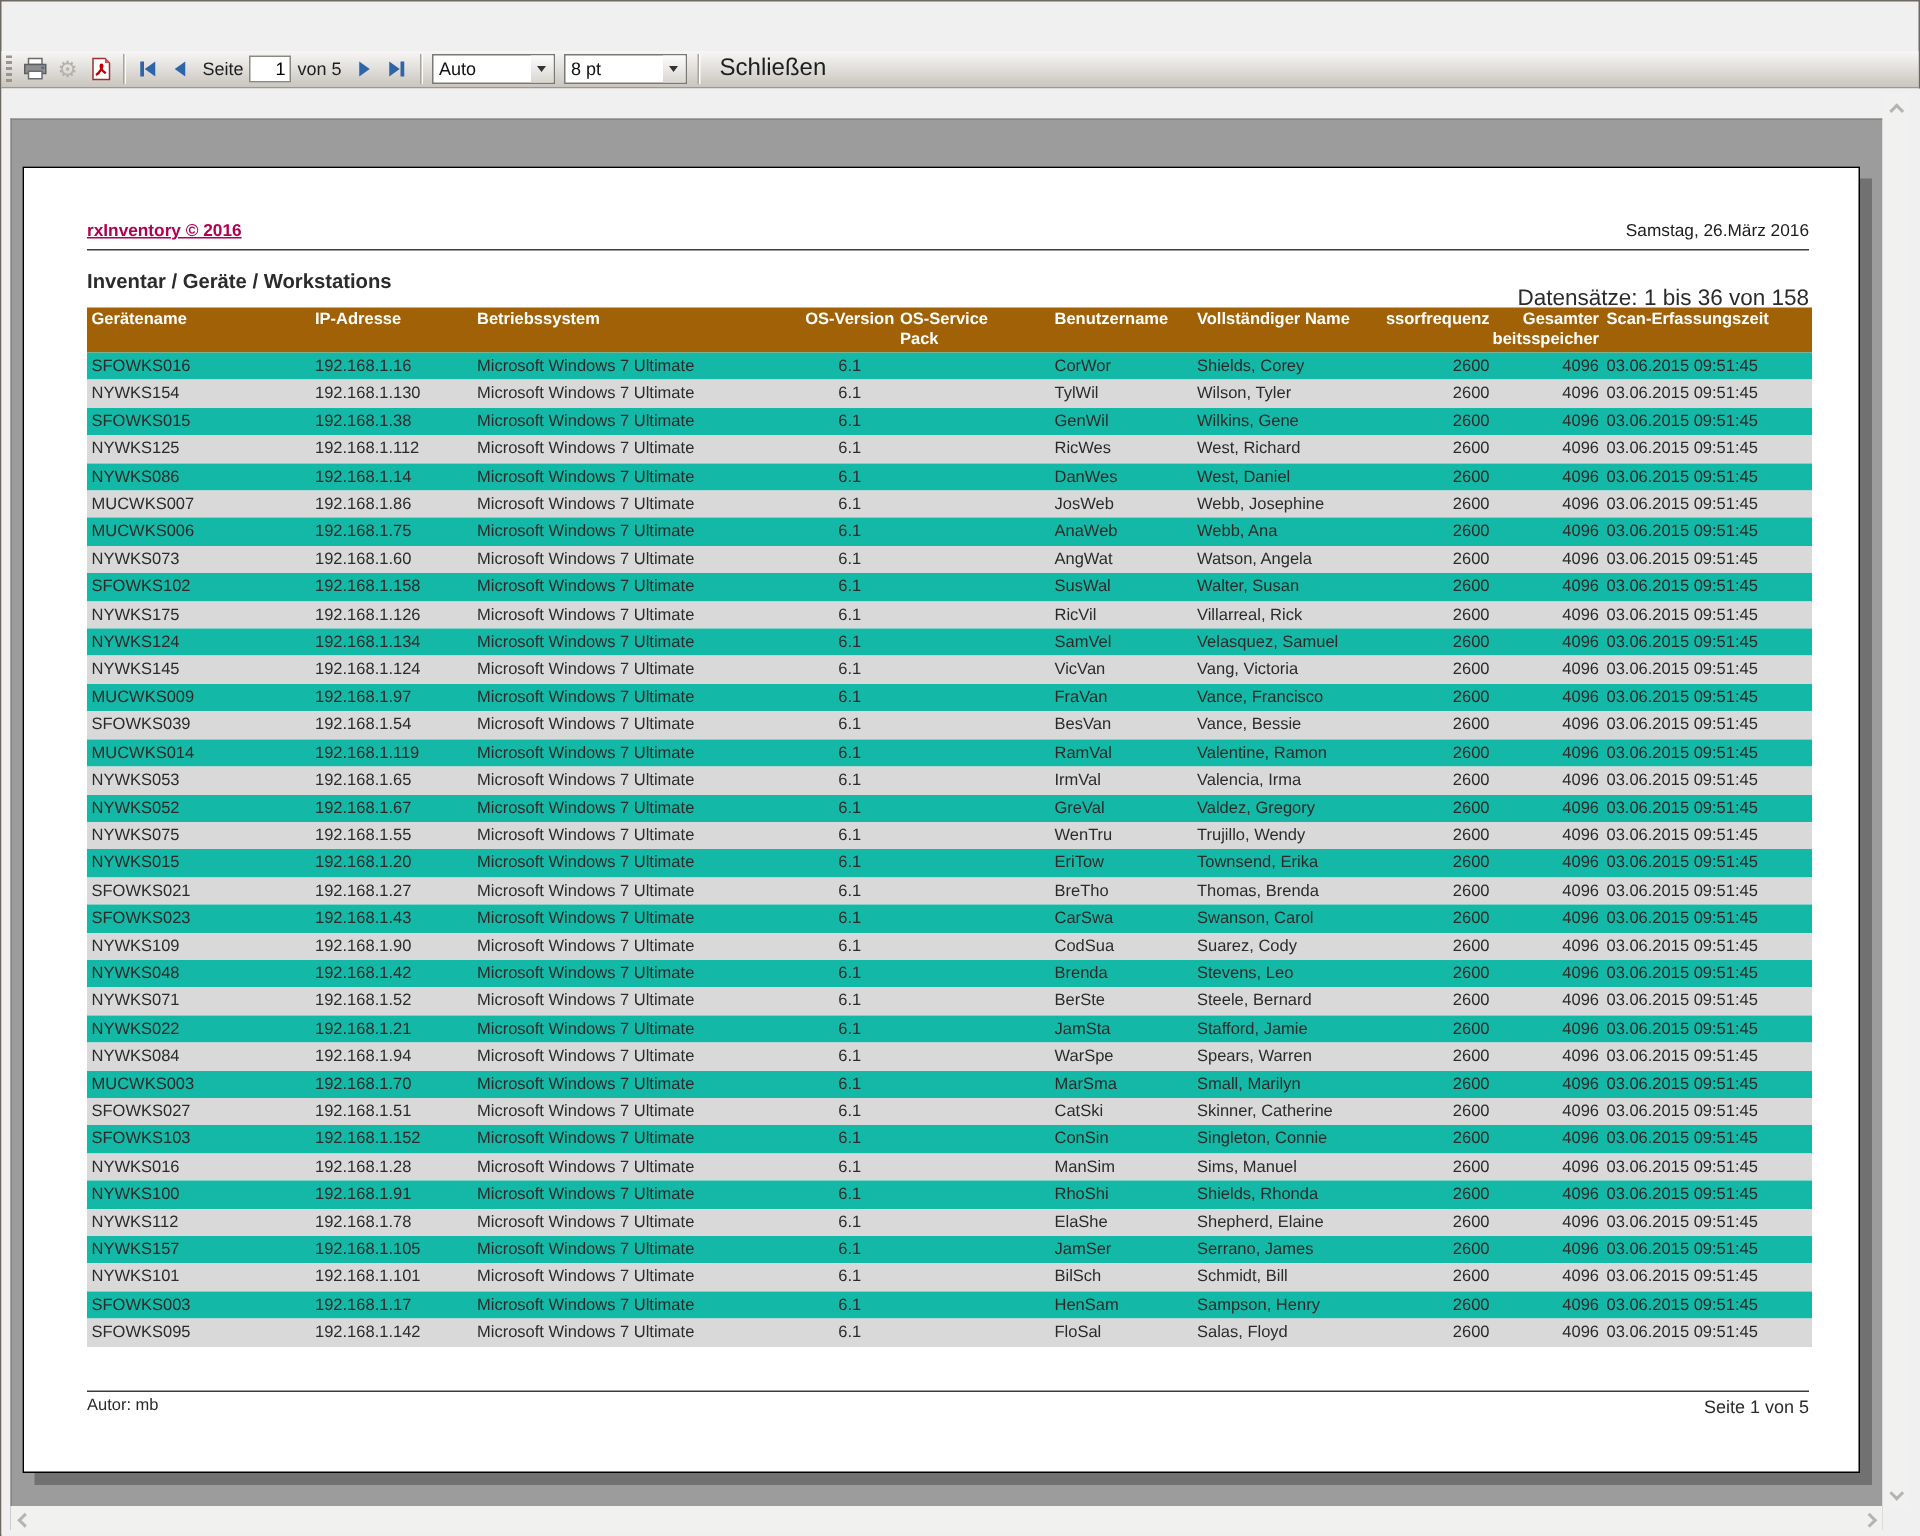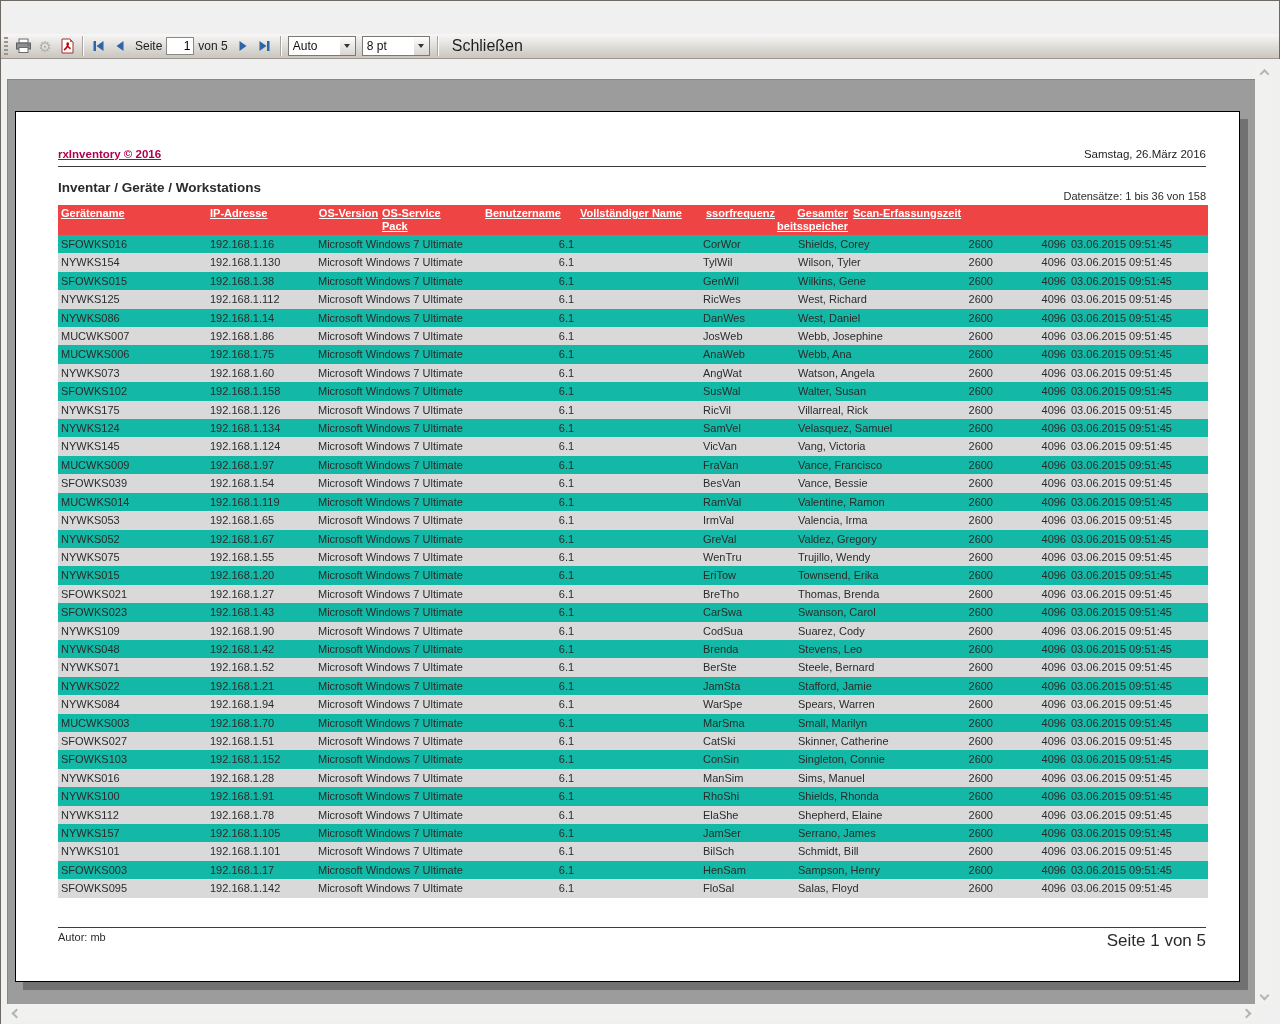--- a/index.html
+++ b/index.html
@@ -27,21 +27,21 @@
   .grip { width:4px; height:18px; margin:0 4px 0 3px;
     background:repeating-linear-gradient(#9a958d 0 2px, transparent 2px 4px); }
   .tbtn { height:22px; min-width:22px; display:flex; align-items:center;
     justify-content:center; padding:0 2px; }
   .tsep { width:1px; height:20px; background:#aaa49c; margin:0 4px;
     box-shadow:1px 0 0 #fdfdfc; }
   .tlabel { font-size:12px; color:#1e1e1e; padding:0 4px; }
   .page-input { width:28px; height:18px; border:1px solid #898984; background:#fff;
     font-size:12px; text-align:right; padding-right:3px;
     font-family:"Liberation Sans", sans-serif; }
-  .combo { width:68px; height:20px; background:#fff; border:1px solid #7a7a75;
+  .combo { width:82px; height:20px; background:#fff; border:1px solid #7a7a75;
     display:flex; align-items:center; margin:0 3px; }
   .combo .val { flex:1; font-size:12px; padding-left:4px; color:#111; }
   .combo .arrowbox { width:15px; height:18px; display:flex; align-items:center;
     justify-content:center; background:linear-gradient(#fdfdfd,#d9d6d1); }
   .caret-down { width:0; height:0; border-left:3.5px solid transparent;
     border-right:3.5px solid transparent; border-top:4px solid #333; }
   .close-btn { font-size:16px; color:#1e1e1e; padding:3px 10px; }
   .gear { font-size:15px; color:#b5b1ab; line-height:1; }
 
   
@@ -69,41 +69,41 @@
   .page { position:absolute; left:7px; top:31px; width:1225px; height:871px;
     background:#fff; border:1px solid #000; box-shadow:8px 8px 0 0 #717171;
     color:#2b2b2b; }
   .brand { position:absolute; left:42px; top:36px; font-size:11.5px; font-weight:bold;
     color:#b0004e; text-decoration:underline; }
   .rdate { position:absolute; right:33px; top:36px; font-size:11.5px; color:#1d1d1d; }
   .toprule { position:absolute; left:42px; right:33px; top:54px;
     border-top:1px solid #3c3c3c; }
   .rtitle { position:absolute; left:42px; top:68px; font-size:13.5px;
     font-weight:bold; color:#2b2b2b; }
-  .records { position:absolute; right:33px; top:78px; font-size:11px; color:#2b2b2b; }
+  .records { position:absolute; right:33px; top:78px; font-size:15px; color:#2b2b2b; }
 
   .rtable { position:absolute; left:42px; top:93px; width:1150px; }
-  .thead { display:flex; height:30px; background:#ef4444; color:#fff;
-    font-weight:bold; font-size:11px; line-height:13px;text-decoration:underline; }
+  .thead { display:flex; height:30px; background:#a16207; color:#fff;
+    font-weight:bold; font-size:11px; line-height:13px; }
   .hcell { padding-top:2px; padding-left:3px; white-space:pre-line; overflow:hidden; }
   .trow { display:flex; height:18.42px; font-size:11px; line-height:18.42px;
     background:#14b8a6; }
   .trow.alt { background:#d9d9d9; }
   .cell { padding-left:3px; white-space:nowrap; overflow:hidden; }
   .col0 { width:149px; } .col1 { width:108px; } .col2 { width:218px; }
   .col3 { width:64px;text-align:center; }  .col4 { width:103px; } .col5 { width:95px; }
   .col6 { width:118px; }
   .col7 { width:80px; text-align:right; padding-left:0; }
   .col8 { width:75px; text-align:right; padding-left:0; padding-right:2px; }
   .col9 { width:140px; }
 
   .botrule { position:absolute; left:42px; right:33px; top:815px;
     border-top:1px solid #3c3c3c; }
   .fauthor { position:absolute; left:42px; top:819px; font-size:11px; }
-  .fpage { position:absolute; right:33px; top:819px; font-size:17px; }
+  .fpage { position:absolute; right:33px; top:819px; font-size:12px; }
 
   svg { display:block; }
 </style>
 </head>
 <body>
 
 <div class="window">
 
 
   <div class="toolbar">
@@ -197,20 +197,21 @@
         <span class="brand">rxInventory © 2016</span>
         <span class="rdate">Samstag, 26.März 2016</span>
         <div class="toprule"></div>
         <span class="rtitle">Inventar / Geräte / Workstations</span>
         <span class="records">Datensätze: 1 bis 36 von 158</span>
 
         <div class="rtable">
           <div class="thead">
               <span class="hcell col0">Gerätename</span>
               <span class="hcell col1">IP-Adresse</span>
+              <span class="hcell col2">Betriebssystem</span>
               <span class="hcell col3">OS-Version</span>
               <span class="hcell col4">OS-Service
 Pack</span>
               <span class="hcell col5">Benutzername</span>
               <span class="hcell col6">Vollständiger Name</span>
               <span class="hcell col7">ssorfrequenz</span>
               <span class="hcell col8">Gesamter
 beitsspeicher</span>
               <span class="hcell col9">Scan-Erfassungszeit</span>
             </div>

